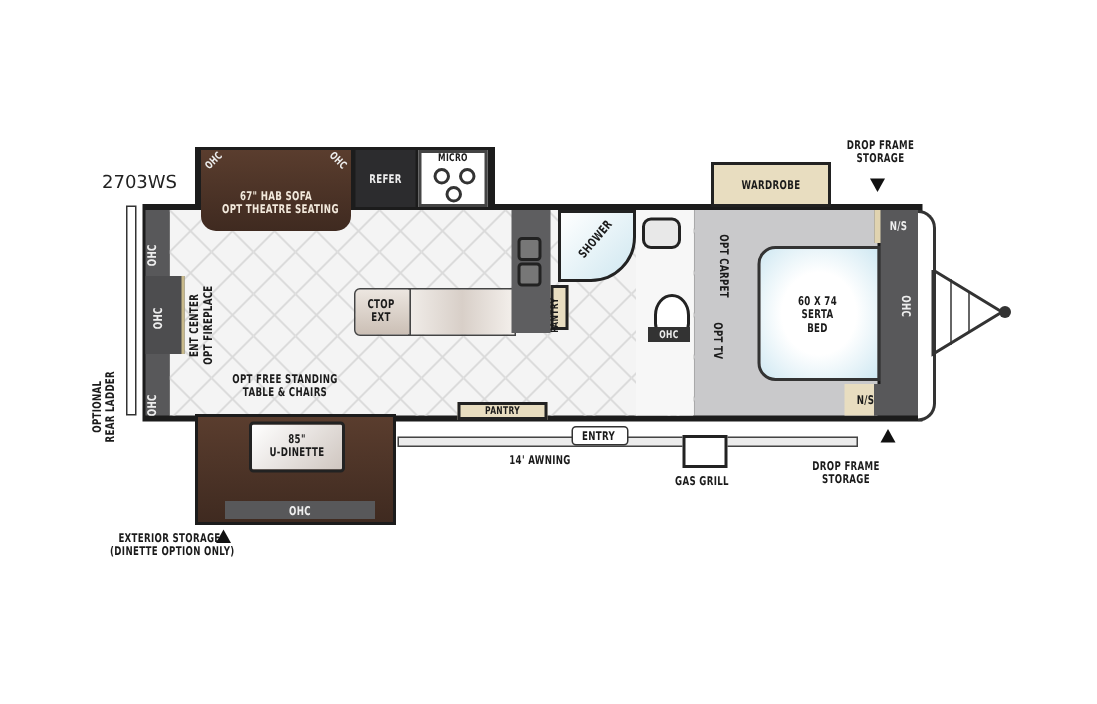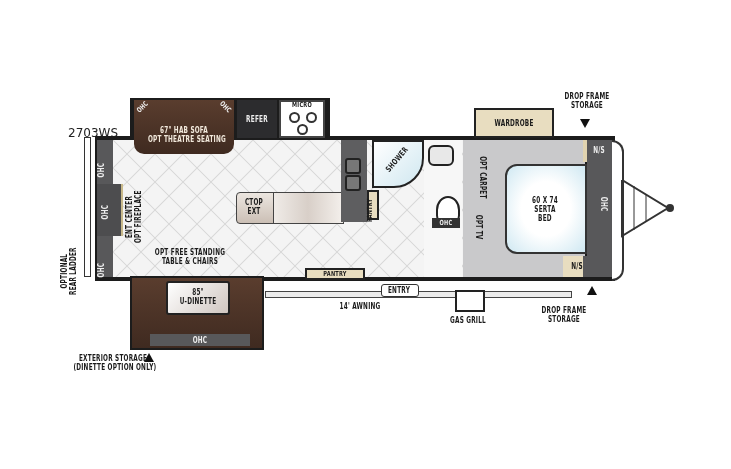--- a/index.html
+++ b/index.html
@@ -1,19 +1,19 @@
 <!DOCTYPE html>
 <html><head>
 <meta charset="utf-8">
 <style>
   html,body{margin:0;padding:0;background:#fff;}
   body{width:731px;height:469px;position:relative;overflow:hidden;font-family:"Liberation Sans",sans-serif;}
   .abs{position:absolute;}
   .lbl{position:absolute;font-family:"DejaVu Sans",sans-serif;font-weight:bold;color:#1a1a1a;font-size:8px;line-height:9px;text-align:center;white-space:pre;transform:scaleX(.72);transform-origin:center;letter-spacing:.3px;}
-  .model{position:absolute;left:68px;top:114px;font-family:"DejaVu Sans",sans-serif;font-size:12px;color:#222;margin-top:12px;}
+  .model{position:absolute;left:68px;top:114px;font-family:"DejaVu Sans",sans-serif;font-size:12px;color:#222;}
   .wall{background:#1c1c1c;}
   .floor{background-color:#f4f4f4;background-image:
      linear-gradient(45deg,transparent 48%,#d9d9d9 49%,#d9d9d9 51%,transparent 52%),
      linear-gradient(-45deg,transparent 48%,#d9d9d9 49%,#d9d9d9 51%,transparent 52%);
      background-size:28px 28px;}
   .ohc{background:#58585a;color:#f0f0f0;}
   .brown{background:linear-gradient(180deg,#5a3d2e,#3f2a20);}
   .tan{background:#e8ddc0;border:2px solid #222;}
   .vert{writing-mode:vertical-rl;transform:rotate(180deg) scaleY(.72);}
 </style>

